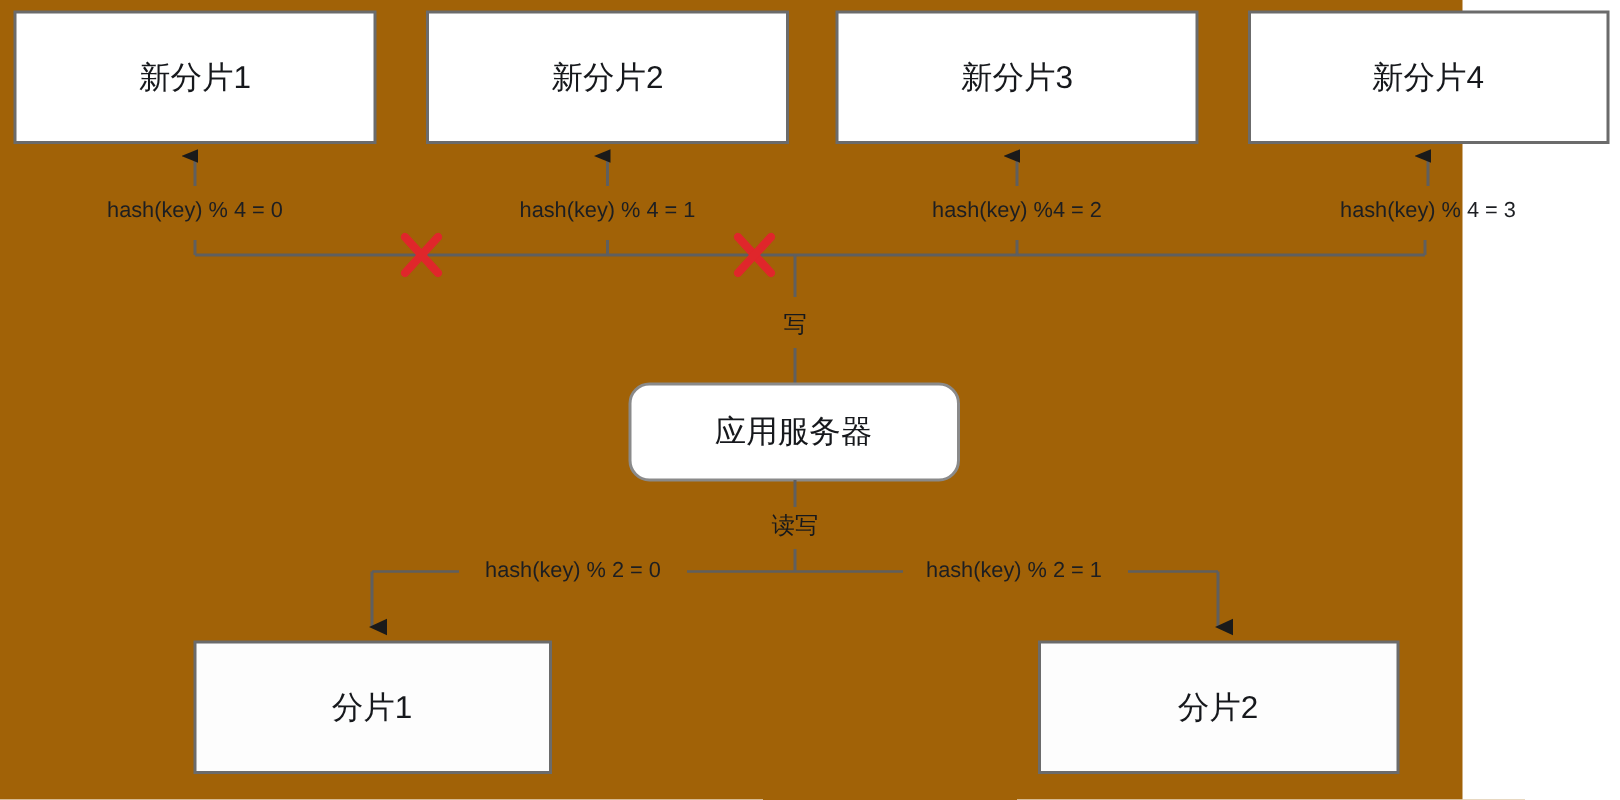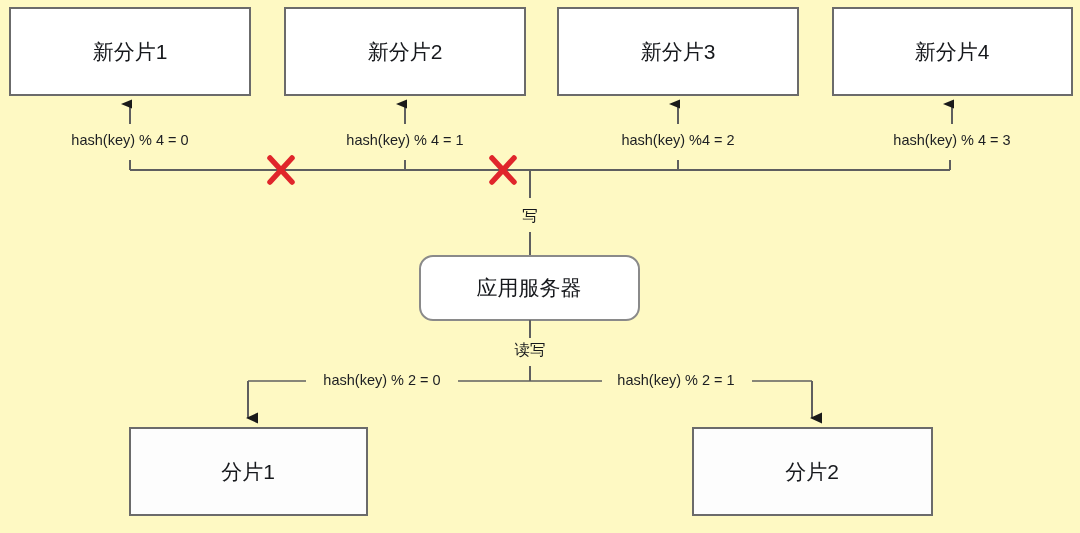--- a/index.html
+++ b/index.html
@@ -8,23 +8,23 @@
     background: #ffffff;
   }
   body {
     width: 1080px;
     height: 533px;
     overflow: hidden;
     font-family: "Liberation Sans", "DejaVu Sans", sans-serif;
   }
   #diagram-root {
     position: relative;
-    width: 1080px;
+    width: 975px;
     height: 533px;
-    background: #fef9c3;
+    background: #a16207;
   }
   svg.diagram-canvas {
     position: absolute;
     top: 0;
     left: 0;
     width: 1080px;
     height: 533px;
   }
   .box-rect {
     fill: #ffffff;

